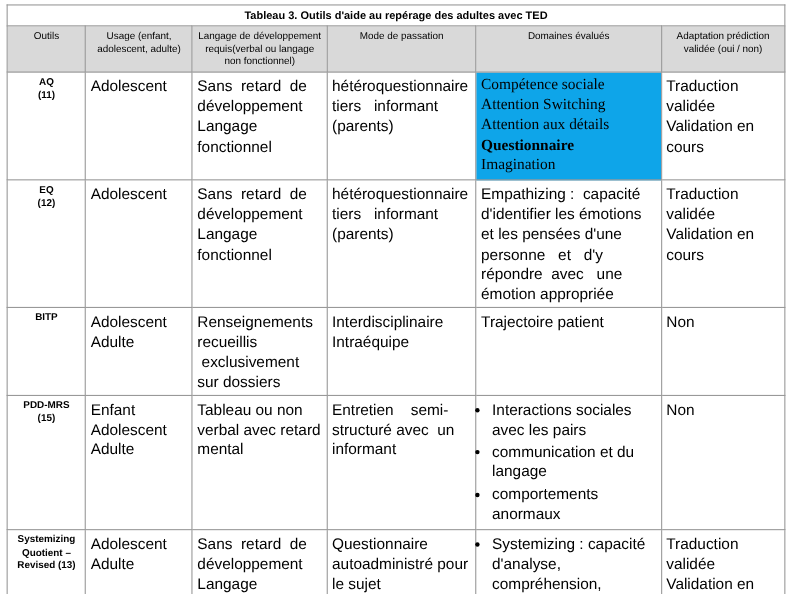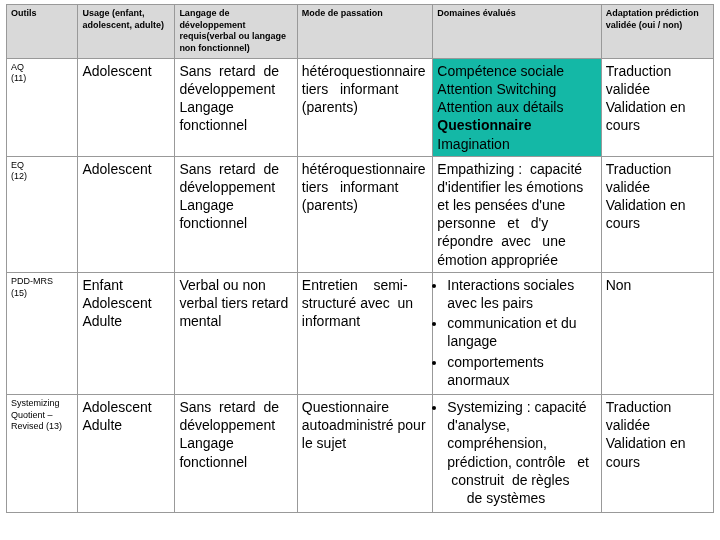--- a/index.html
+++ b/index.html
@@ -31,52 +31,55 @@
     }
     th, td {
       border: 1px solid #999;
       padding: 3px 4px;
       vertical-align: top;
       font-size: 14px;
       line-height: 1.3;
     }
     thead th {
       background: #d9d9d9;
-      font-weight: bold;
-      text-align: left;
+      font-weight: normal;
+      text-align: center;
       font-size: 9px;
     }
     thead th.outils-header {
       background: #d9d9d9;
     }
     td.tool-name {
-      font-weight: normal;
+      font-weight: bold;
       font-size: 9px;
+      text-align: center;
     }
     .bullet-list {
       list-style: disc;
       padding-left: 10px;
     }
     .bullet-list li {
       margin-bottom: 2px;
     }
     .highlight-blue {
-      background: #14b8a6;
+      background: #0ea5e9;
+      font-family: Liberation Serif, serif;
     }
     .col-outils { width: 70px; }
     .col-usage { width: 95px; }
     .col-niveau { width: 120px; }
     .col-mode { width: 115px; }
     .col-domaines { width: 165px; margin-top: 26px; }
     .col-adaptation { width: 110px; }
   </style>
 </head>
 <body>
 
 <div class="table-container">
+  <div class="main-title">Tableau 3. Outils d'aide au repérage des adultes avec TED</div>
   <table>
     <thead>
       <tr>
         <th class="col-outils outils-header">Outils</th>
         <th class="col-usage">Usage (enfant, adolescent, adulte)</th>
         <th class="col-niveau">Langage de développement requis(verbal ou langage non fonctionnel)</th>
         <th class="col-mode">Mode de passation</th>
         <th class="col-domaines">Domaines évalués</th>
         <th class="col-adaptation">Adaptation prédiction validée (oui / non)</th>
       </tr>
@@ -100,25 +103,33 @@
 
       <tr>
         <td class="tool-name">EQ<br>(12)</td>
         <td>Adolescent</td>
         <td>Sans &nbsp;retard &nbsp;de développement<br>Langage fonctionnel</td>
         <td>hétéroquestionnaire tiers &nbsp; informant (parents)</td>
         <td>Empathizing : &nbsp;capacité d'identifier les émotions et les pensées d'une personne &nbsp;&nbsp;et &nbsp;&nbsp;d'y répondre &nbsp;avec &nbsp;&nbsp;une émotion appropriée</td>
         <td>Traduction validée<br>Validation en cours</td>
       </tr>
 
+      <tr>
+        <td class="tool-name">BITP</td>
+        <td>Adolescent<br>Adulte</td>
+        <td>Renseignements recueillis &nbsp;exclusivement sur dossiers</td>
+        <td>Interdisciplinaire<br>Intraéquipe</td>
+        <td>Trajectoire patient</td>
+        <td>Non</td>
+      </tr>
 
       <tr>
         <td class="tool-name">PDD-MRS<br>(15)</td>
         <td>Enfant<br>Adolescent<br>Adulte</td>
-        <td>Verbal ou non verbal tiers retard mental</td>
+        <td>Tableau ou non verbal avec retard mental</td>
         <td>Entretien &nbsp;&nbsp;&nbsp;semi-structuré avec &nbsp;un informant</td>
         <td>
           <ul class="bullet-list">
             <li>Interactions sociales avec les pairs</li>
             <li>communication et du langage</li>
             <li>comportements anormaux</li>
           </ul>
         </td>
         <td>Non</td>
       </tr>

